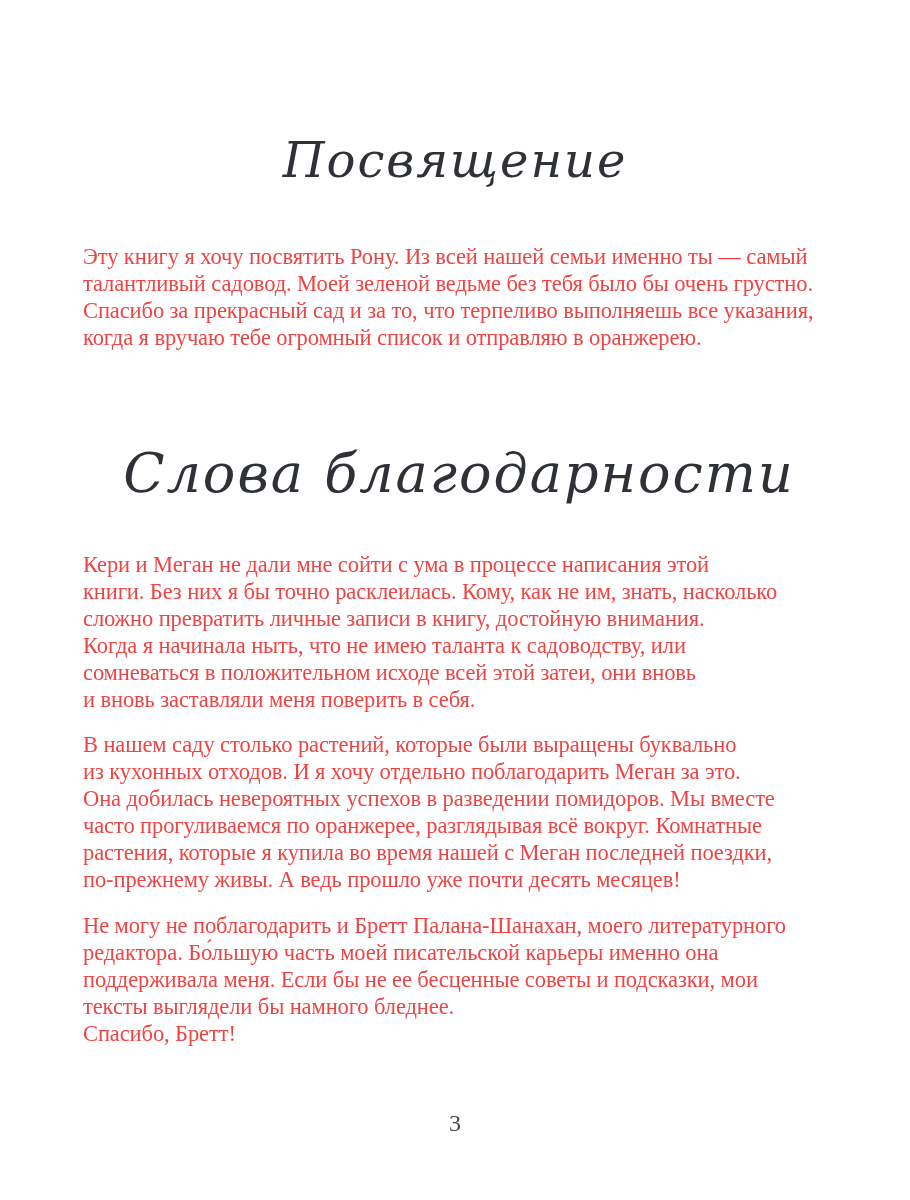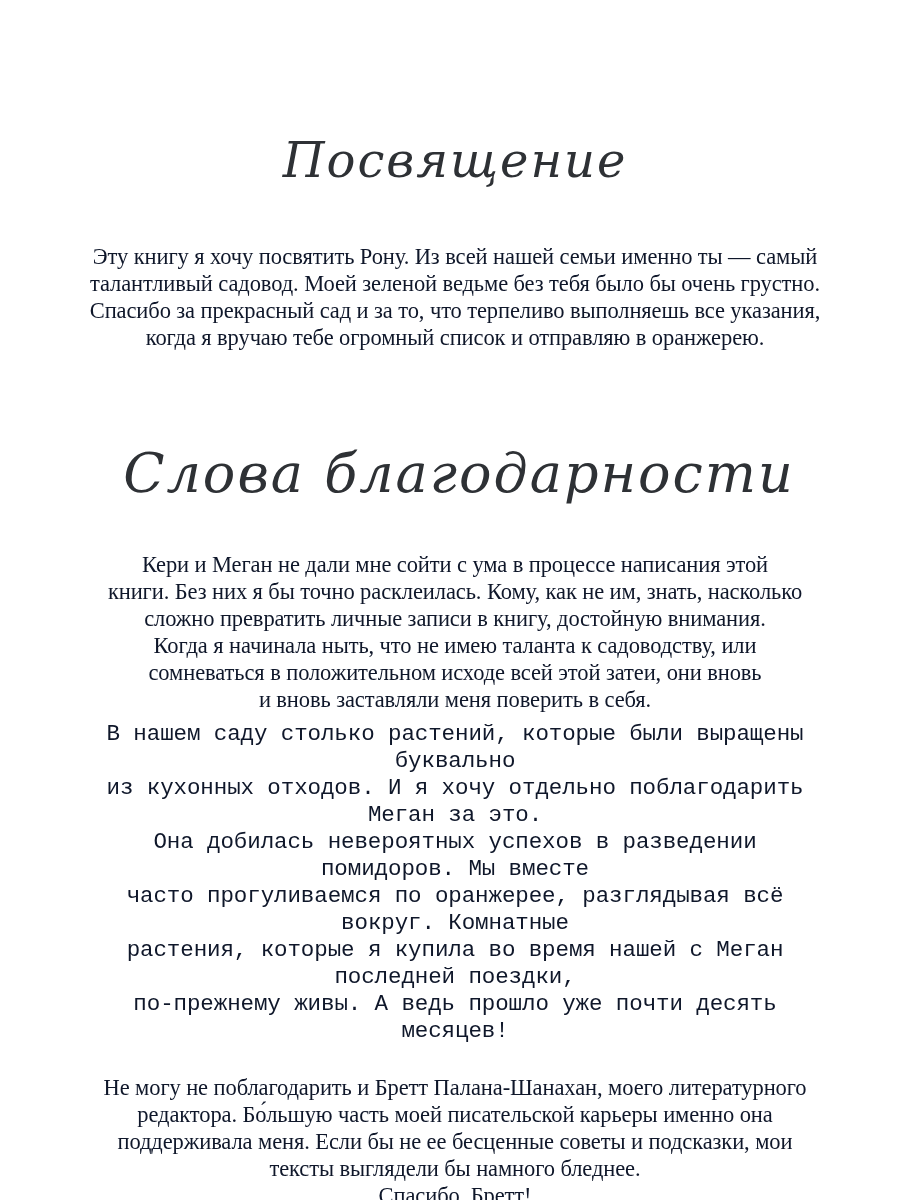--- a/index.html
+++ b/index.html
@@ -32,31 +32,31 @@
   }
   .acknowledgments-title {
     margin-top: 83px;
     font-size: 54px;
     line-height: 80px;
     margin-left: 8px;
   }
   .body-text {
     width: 744px;
     margin: 0 auto;
-    text-align: center;
+    text-align: left;
     white-space: pre-line;
     font-size: 22.5px;
     line-height: 27px;
-    color: #0f172a;
+    color: #ef4444;
     letter-spacing: -0.1px;
   }
   .para-dedication   { margin-top: 49px; }
   .para-ack-1        { margin-top: 37px; }
-  .para-ack-2        { margin-top: 8px; font-family: Liberation Mono, monospace; }
-  .para-ack-3        { margin-top: 29px; }
+  .para-ack-2        { margin-top: 18px; }
+  .para-ack-3        { margin-top: 19px; }
   .page-number {
     margin-top: 62px;
     text-align: center;
     font-size: 24px;
     line-height: 28px;
     color: #44474b;
   }
 </style>
 </head>
 <body>

